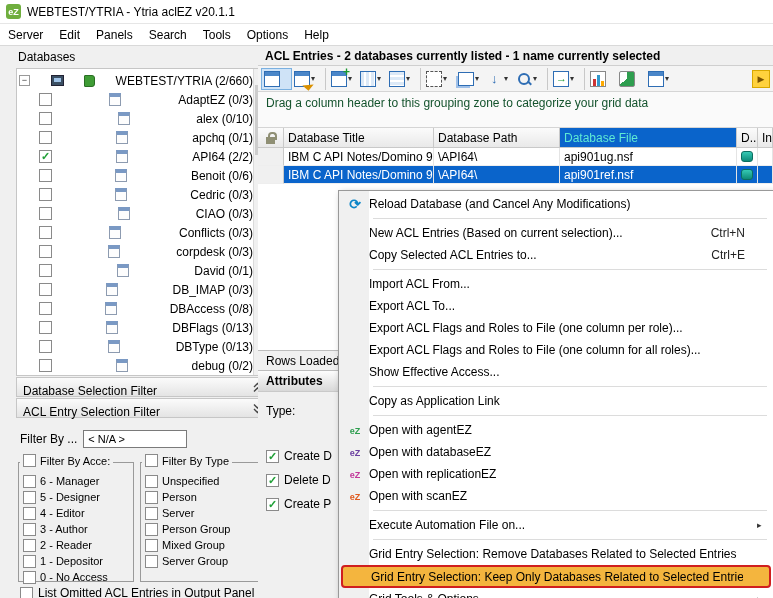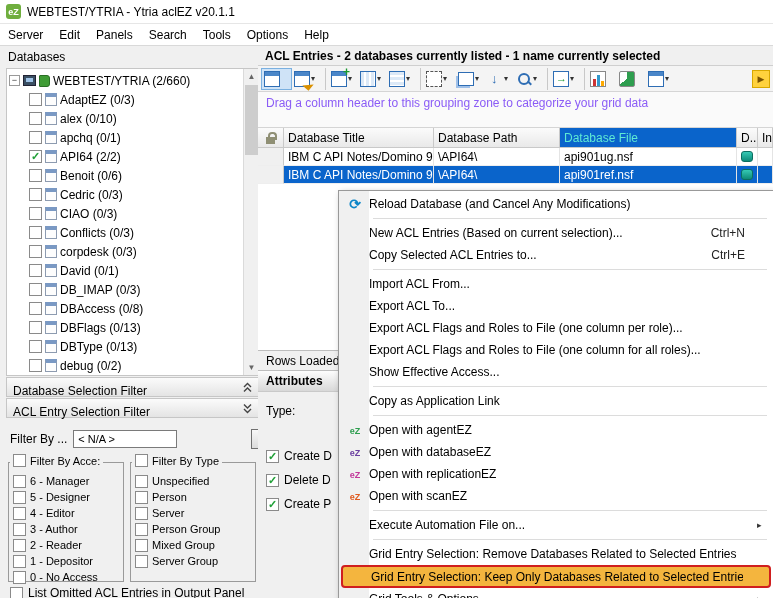--- a/index.html
+++ b/index.html
@@ -15,30 +15,30 @@
   
   .titlebar{position:absolute;left:0;top:0;width:773px;height:24px;background:#fff;display:flex;align-items:center;padding:0 6px;gap:6px;border-bottom:1px solid #e6e6e6;}
   .appicon{width:15px;height:15px;background:#6fae3e;border-radius:3px;color:#fff;font-size:9px;font-weight:bold;display:flex;align-items:center;justify-content:center;}
   .titletext{font-size:12px;}
 
   
   .menubar{position:absolute;left:0;top:24px;width:773px;height:22px;background:#fff;display:flex;align-items:center;border-bottom:1px solid #d9d9d9;}
   .menu-item{padding:2px 8px;cursor:default;}
 
   
-  .leftpanel{position:absolute;left:4px;top:46px;width:308px;height:552px;background:#f0f0f0;border-right:1px solid #bdbdbd;}
+  .leftpanel{position:absolute;left:14px;top:46px;width:308px;height:552px;background:#f0f0f0;border-right:1px solid #bdbdbd;}
   .lp-header{position:absolute;left:0;top:0;width:100%;height:22px;display:flex;align-items:center;padding:0 4px;background:#f0f0f0;}
   .lp-title{flex:1;}
   .lp-icons{display:flex;gap:5px;align-items:center;}
   .lp-icons .mini{width:13px;height:13px;display:flex;align-items:center;justify-content:center;color:#444;font-size:11px;}
   .mini-grid{border:1px solid var(--icon-blue);background:linear-gradient(#bcd6f0 0 4px,#fff 4px);width:12px;height:12px;}
 
   .tree{position:absolute;left:2px;top:22px;width:254px;height:308px;background:#fff;border:1px solid #c6c6c6;overflow:hidden;}
   .tree-inner{position:absolute;left:0;top:0;right:16px;bottom:0;overflow:hidden;padding:2px 0 0 2px;}
-  .troot,.titem{display:flex;align-items:center;height:19px;gap:3px;white-space:nowrap;}
+  .troot,.titem{display:flex;align-items:center;height:19px;gap:3px;white-space:nowrap;justify-content:space-between;}
   .titem{padding-left:20px;}
   .expander{width:11px;height:11px;border:1px solid #9a9a9a;background:#fff;font-size:9px;line-height:9px;text-align:center;color:#333;}
   .expander::before{content:"−";}
   .srvicon{width:13px;height:11px;background:#3a4f63;border:1px solid #223;position:relative;}
   .srvicon::after{content:"";position:absolute;left:2px;top:2px;right:2px;bottom:3px;background:#9fc3e8;}
   .bookicon{width:11px;height:12px;background:#3f9c35;border:1px solid #2a6e24;border-radius:1px 3px 3px 1px;}
   .cb{width:13px;height:13px;background:#fff;border:1px solid #8a8a8a;flex:0 0 13px;display:inline-flex;align-items:center;justify-content:center;}
   .cb.checked::after{content:"✓";color:#21a038;font-weight:bold;font-size:11px;line-height:11px;}
   .dbicon{width:12px;height:13px;background:#fdfdfd;border:1px solid #8d9bb0;border-top:4px solid #7a99c4;flex:0 0 12px;}
   .tlabel{font-size:12px;}
@@ -87,21 +87,21 @@
   .ic-copy{border:1px solid var(--icon-blue);background:#fff;box-shadow:-3px 3px 0 -1px #9fc0e8;margin-left:3px;width:13px;height:14px;}
   .ic-move-down::before{content:"↓";color:var(--icon-blue);font-weight:bold;font-size:13px;position:absolute;left:4px;top:0;}
   .ic-search::before{content:"";position:absolute;left:2px;top:2px;width:8px;height:8px;border:2px solid var(--icon-blue);border-radius:50%;}
   .ic-search::after{content:"";position:absolute;left:11px;top:11px;width:5px;height:2px;background:var(--icon-blue);transform:rotate(45deg);}
   .ic-export{border:1px solid var(--icon-blue);background:#fff;}
   .ic-export::before{content:"→";color:#1c9a30;font-weight:bold;position:absolute;left:2px;top:0;font-size:11px;}
   .ic-chart-bar{border:1px solid #888;background-color:#fff;background-image:linear-gradient(#c33,#c33),linear-gradient(#39c,#39c),linear-gradient(#fa0,#fa0);background-size:3px 7px,3px 11px,3px 5px;background-position:2px 7px,6px 3px,10px 9px;background-repeat:no-repeat;}
   .ic-chart-pie{border:1px solid #888;background:conic-gradient(#2e9e4f 0 65%,#fff 65%);border-radius:2px;}
   .toolbar-overflow{position:absolute;right:3px;top:24px;width:18px;height:18px;background:#ffd23e;border:1px solid #d9a800;display:flex;align-items:center;justify-content:center;color:#7a5200;font-size:9px;}
 
-  .groupzone{position:absolute;left:0;top:46px;width:100%;height:36px;background:#fafafa;border-bottom:1px solid #d5d5d5;padding:4px 8px;color:#8b5cf6;}
+  .groupzone{position:absolute;left:0;top:46px;width:100%;height:36px;background:#fafafa;border-bottom:1px solid #d5d5d5;padding:4px 8px;color:#14532d;}
 
   .grid{position:absolute;left:0;top:82px;width:100%;height:222px;background:#fff;}
   .grid-header{display:flex;height:20px;}
   .gh-cell{position:relative;border-right:1px solid #c9c9c9;border-bottom:1px solid #c9c9c9;background:linear-gradient(#fbfbfb,#e9e9e9);display:flex;align-items:center;padding:0 4px;white-space:nowrap;overflow:hidden;}
   .gh-cell.selected{background:var(--selection-blue);color:#5eead4;}
   .gh-cell.lockcell::before{content:"";position:absolute;left:8px;top:9px;width:9px;height:7px;background:#8f8f74;}
   .gh-cell.lockcell::after{content:"";position:absolute;left:10px;top:4px;width:5px;height:6px;border:2px solid #8f8f74;border-bottom:none;border-radius:4px 4px 0 0;}
   .c1{width:26px;flex:0 0 26px;}
   .c2{width:150px;flex:0 0 150px;}
   .c3{width:126px;flex:0 0 126px;}

